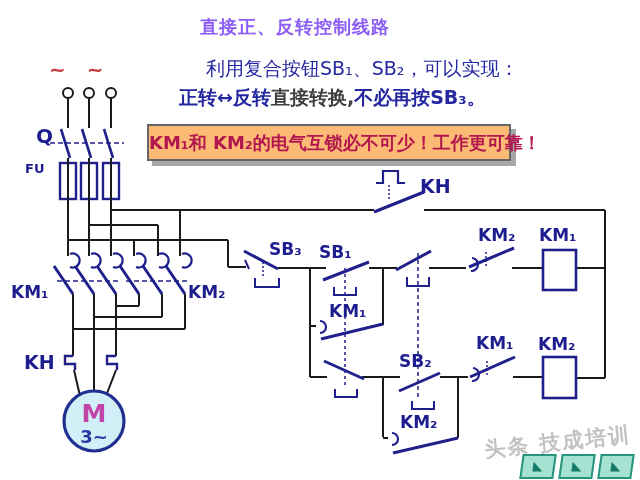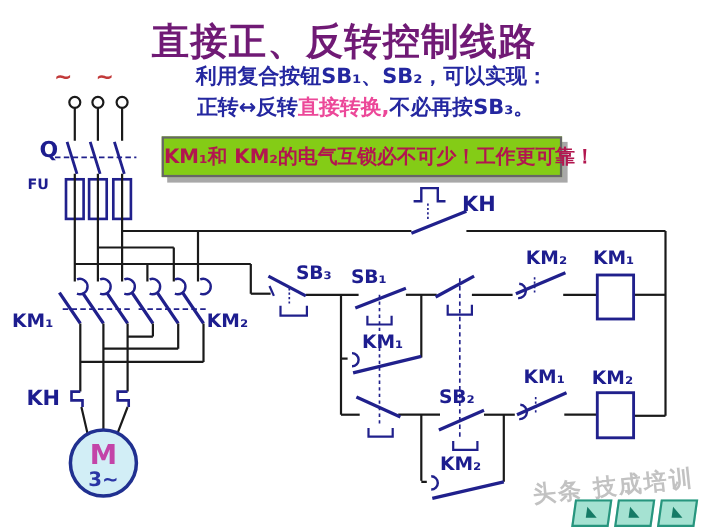--- a/index.html
+++ b/index.html
@@ -7,28 +7,28 @@
     position:relative;width:640px;height:480px;background:#ffffff;overflow:hidden;
     font-family:"DejaVu Sans",sans-serif;
   }
   #wires{position:absolute;left:0;top:0;}
   .lbl{
     position:absolute;font-weight:bold;color:#1d1d8f;font-size:17px;
     white-space:nowrap;line-height:1;letter-spacing:0px;
   }
   .title{
     position:absolute;left:138px;top:15px;width:314px;text-align:center;
-    color:#701a75;font-size:34px;font-weight:bold;letter-spacing:1px;white-space:nowrap;
-  }
-  .sub1{position:absolute;left:178px;top:56px;color:#2427a0;font-size:19px;font-weight:bold;white-space:nowrap;}
+    color:#8b5cf6;font-size:18px;font-weight:bold;letter-spacing:1px;white-space:nowrap;
+  }
+  .sub1{position:absolute;left:206px;top:56px;color:#2427a0;font-size:19px;font-weight:normal;white-space:nowrap;}
   .sub2{position:absolute;left:179px;top:85px;color:#2427a0;font-size:19px;font-weight:bold;white-space:nowrap;}
-  .sub2 .red{color:#ec4899;}
+  .sub2 .red{color:#404040;}
   .banner{
     position:absolute;left:147px;top:124px;width:360px;height:33px;
-    background:#84cc16;border:2px solid #666;box-shadow:5px 5px 0 #a8a8a8;
+    background:#fdba74;border:2px solid #666;box-shadow:5px 5px 0 #a8a8a8;
     color:#b2164f;font-size:18px;font-weight:bold;text-align:center;line-height:33px;white-space:nowrap;
   }
   .tildes{position:absolute;left:49px;top:57px;color:#c23a3a;font-size:20px;font-weight:bold;letter-spacing:7px;}
   .motor-m{position:absolute;left:73px;top:399px;width:42px;text-align:center;color:#c344a8;font-size:25px;font-weight:bold;}
   .motor-ph{position:absolute;left:73px;top:426px;width:42px;text-align:center;color:#2a35a5;font-size:18px;font-weight:bold;}
   .watermark{
     position:absolute;left:484px;top:428px;color:#c2c2c2;font-size:21px;font-weight:bold;
     transform:rotate(-6deg);letter-spacing:2px;white-space:nowrap;
   }
   .wm-icons{position:absolute;left:521px;top:454px;display:flex;gap:5px;transform:skewX(-8deg);}

